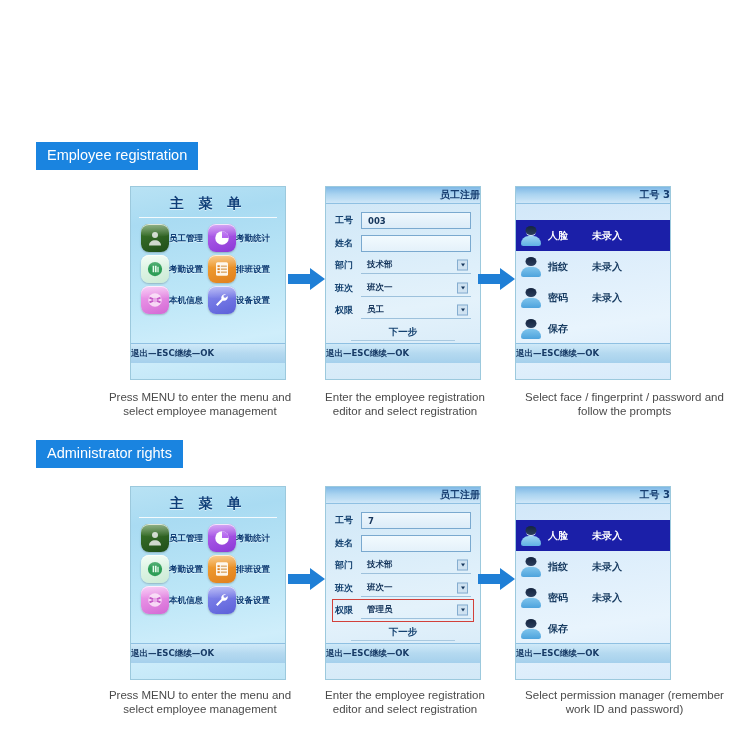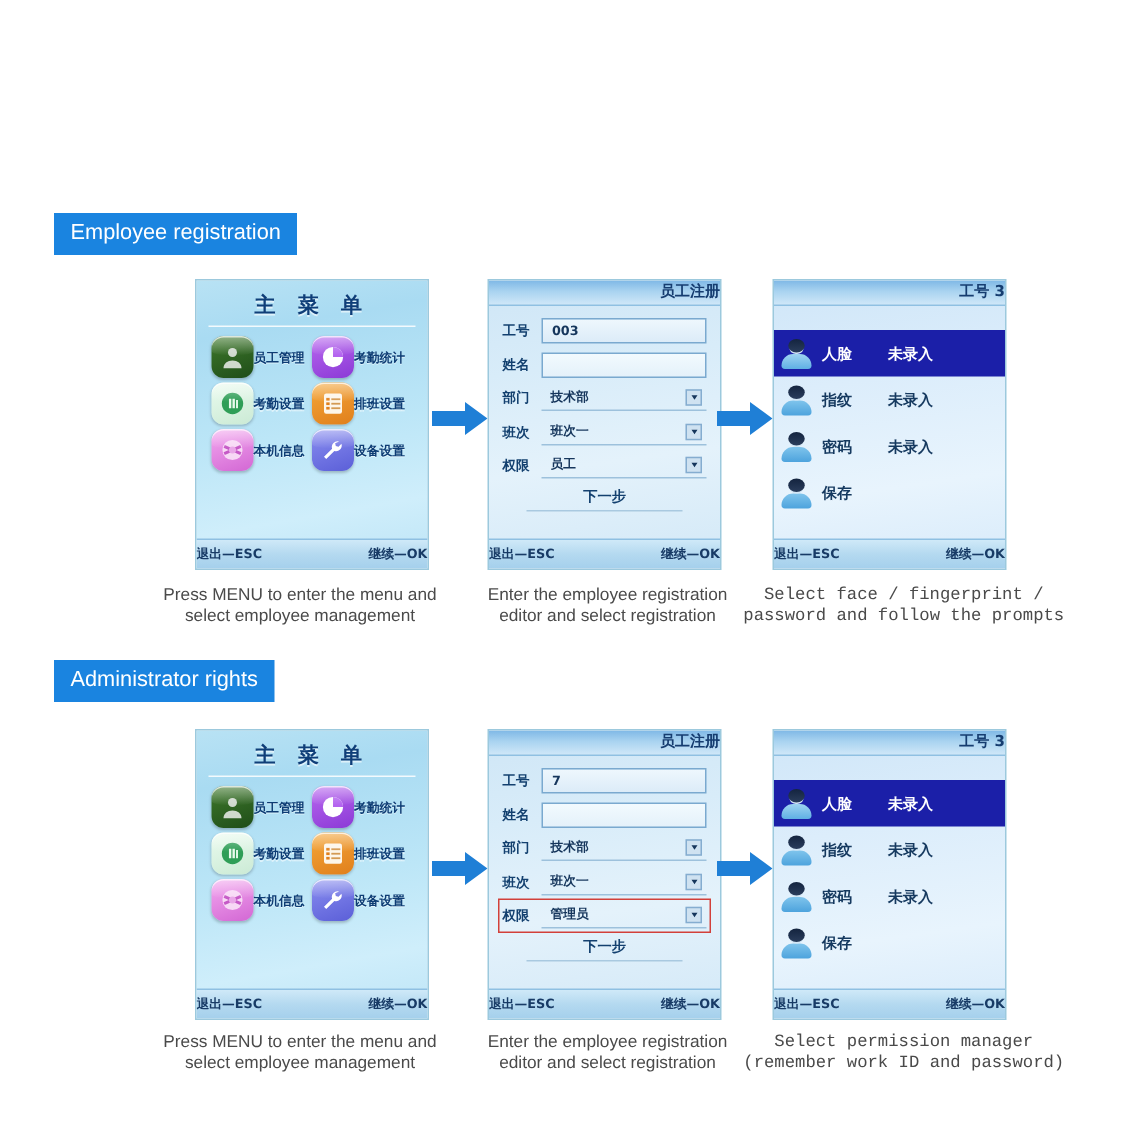--- a/index.html
+++ b/index.html
@@ -49,24 +49,24 @@
 
   
   .scr-titlebar{
     position:relative;height:16px;
     background:linear-gradient(180deg,#7fb8e6 0%,#a9d3f0 45%,#cfe7f8 100%);
     border-bottom:1px solid #8fc0e2;
     text-align:right;color:#163d70;font-size:10px;line-height:16px;font-weight:bold;
     filter:blur(.25px);
   }
   .scr-bottombar{
-    position:absolute;left:0;bottom:0;width:100%;height:19px;
+    position:absolute;left:0;bottom:16px;width:100%;height:19px;
     background:linear-gradient(180deg,#cfe9f8 0%,#b4d9f0 50%,#a5d0ec 100%);
     border-top:1px solid #8fc0e2;
-    display:flex;align-items:center;justify-content:space-between;
+    display:flex;align-items:center;justify-content:flex-start;
     color:#183b66;font-size:8.5px;font-weight:bold;
     filter:blur(.2px);
   }
 
   
   .menu-title{
     text-align:center;color:#0f3e78;font-size:14px;font-weight:bold;
     letter-spacing:5px;padding-top:8px;padding-bottom:4px;
     text-shadow:0 1px 0 rgba(255,255,255,.6);filter:blur(.2px);
   }
@@ -170,21 +170,21 @@
   .arrow.a2{left:478px;}
   .arrow svg{display:block;}
 
   
   .caption{
     position:absolute;text-align:center;font-size:11.5px;line-height:14px;
     color:#4a4a4a;font-family:"Liberation Sans","DejaVu Sans",sans-serif;
   }
   .cap1{left:95px;width:210px;}
   .cap2{left:315px;width:180px;}
-  .cap3{left:495px;width:215px;font-family:Liberation Mono, monospace;}
+  .cap3{left:517px;width:215px;}
   #row-1 .caption{top:204px;}
   #row-2 .caption{top:202px;}
 </style>
 </head>
 <body>
 
 <div class="page">
 
 
   <div class="section-tag" id="tag-employee">Employee registration</div>

